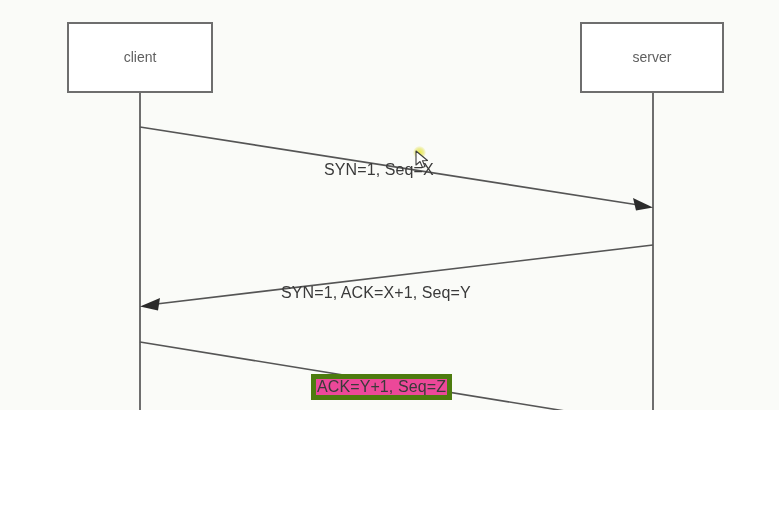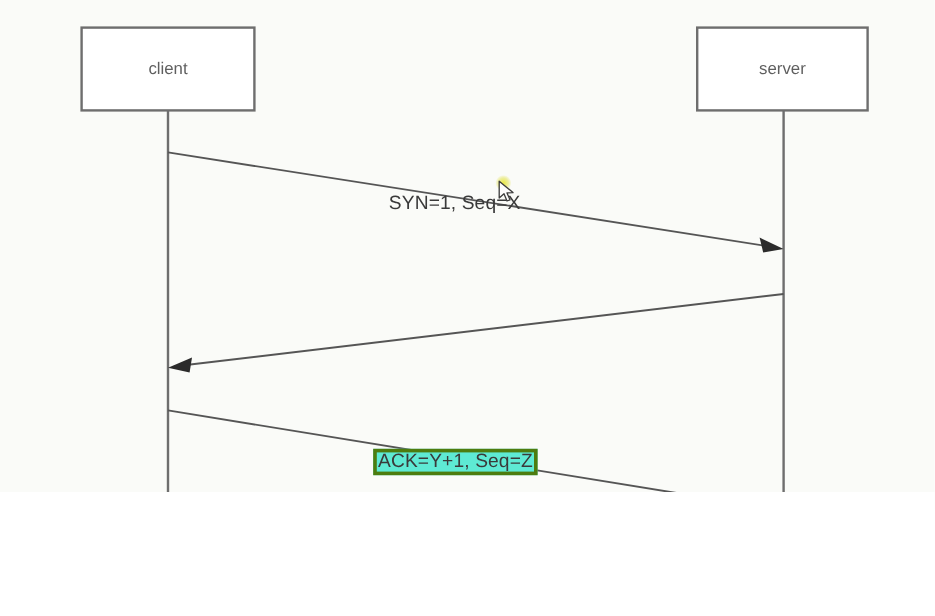--- a/index.html
+++ b/index.html
@@ -53,22 +53,22 @@
     position: absolute;
     font-family: "Liberation Sans", sans-serif;
     font-size: 16px;
     color: #3a3a3a;
     white-space: nowrap;
     letter-spacing: 0.1px;
     line-height: 1;
     padding: 1px 2px;
   }
   .msg-label.selected {
-    background: #5eead4;
-    border: 3px solid #4d7c0f;
+    background: #ec4899;
+    border: 5px solid #4d7c0f;
     padding: 0px 1px;
   }
   #cursor {
     position: absolute;
     width: 26px;
     height: 26px;
     pointer-events: none;
   }
   .cursor-glow {
     position: absolute;
@@ -117,20 +117,21 @@
     </g>
 
     <g>
       <line class="msg-line" x1="140" y1="342" x2="645" y2="424"></line>
       <polygon class="msg-arrowhead" points="653,425.5 633,416 636,428.5"></polygon>
     </g>
   </svg>
 
   <div class="msg-label" style="left:322px; top:161px;">SYN=1, Seq=X</div>
 
+  <div class="msg-label" style="left:279px; top:284px;">SYN=1, ACK=X+1, Seq=Y</div>
 
   <div class="msg-label selected" style="left:311px; top:374px;">ACK=Y+1, Seq=Z</div>
 
   <div id="cursor" style="left:409px; top:146px;">
     <div class="cursor-glow"></div>
     <svg class="cursor-arrow" width="16" height="20" viewBox="0 0 16 20" xmlns="http://www.w3.org/2000/svg">
       <polygon points="1,1 1,15 5,11.5 7.5,17.5 10,16.5 7.5,10.8 12.5,10.5" fill="#fdfdfd" stroke="#3d3d3d" stroke-width="1.1" stroke-linejoin="round"></polygon>
     </svg>
   </div>
 

